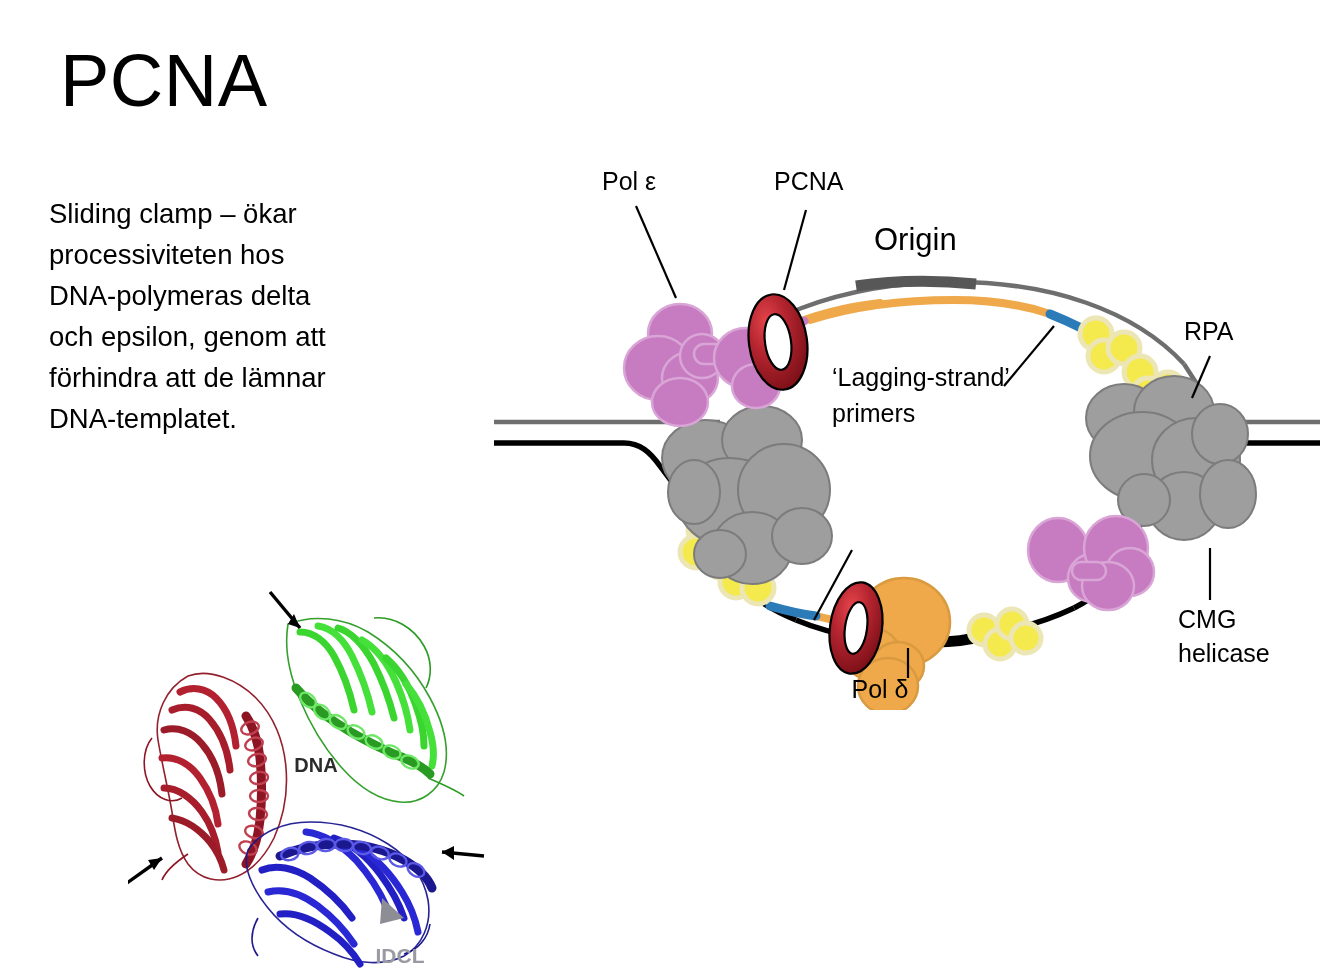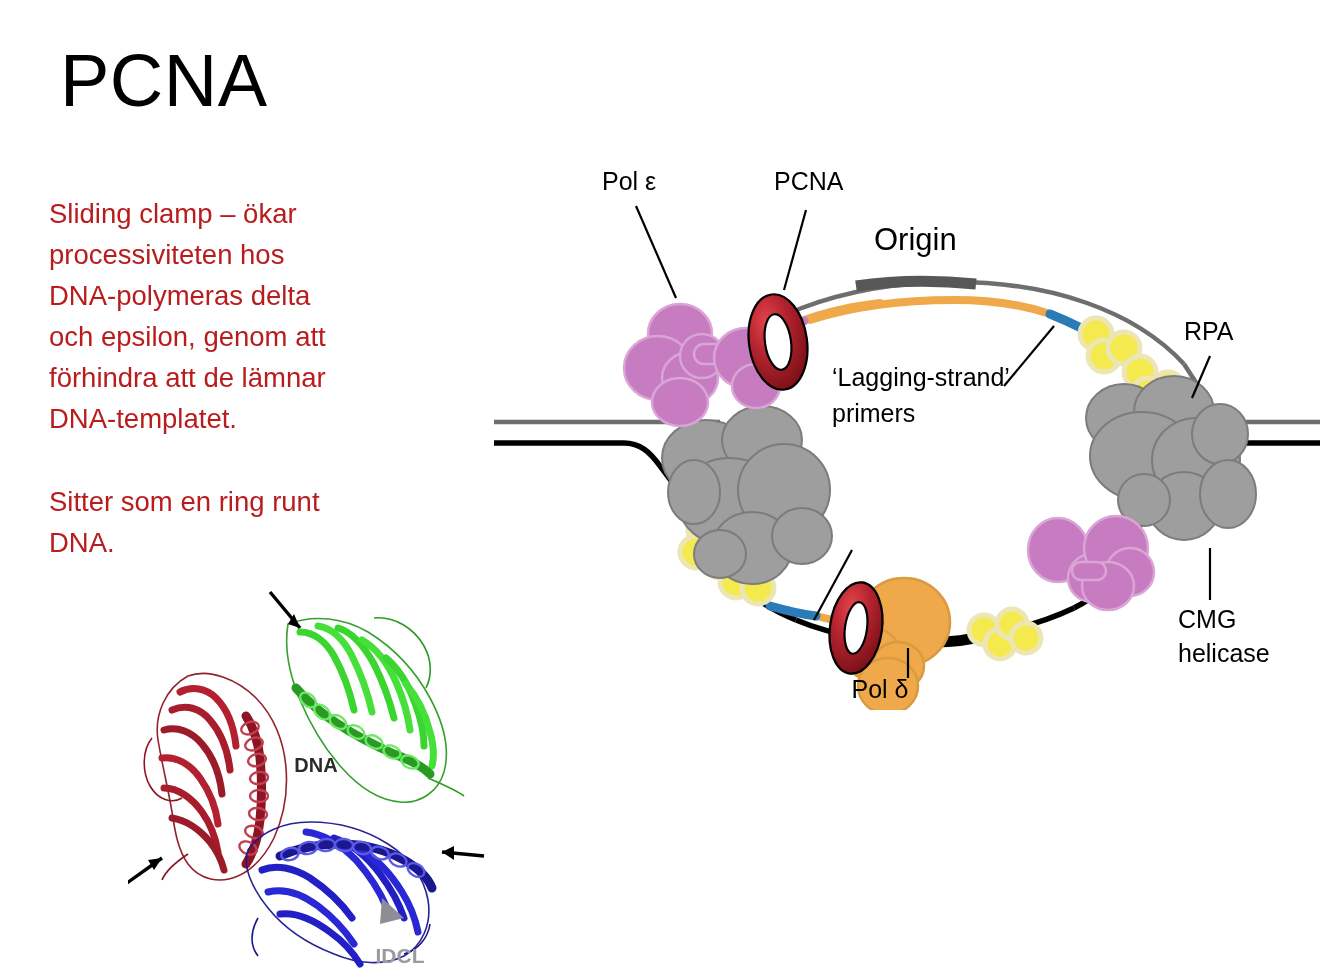--- a/index.html
+++ b/index.html
@@ -30,21 +30,21 @@
   }
   #body-text {
     position: absolute;
     left: 49px;
     top: 193px;
     width: 300px;
   }
   .para {
     font-size: 27.5px;
     line-height: 41px;
-    color: #b91c1c;
+    color: #000000;
     margin: 0;
     white-space: pre-line;
   }
   .para.second {
     margin-top: 42px;
   }
 
   
   #pcna-structure {
     position: absolute;
@@ -73,21 +73,20 @@
   .dlabel.origin { font-size: 31px; }
   .lead { stroke: #000; stroke-width: 2.2px; fill: none; }
 </style>
 </head>
 <body>
 
 <div id="slide-title">PCNA</div>
 
 <div id="body-text">
   <p class="para">Sliding clamp – ökar processiviteten hos DNA-polymeras delta och epsilon, genom att förhindra att de lämnar DNA-templatet.</p>
-  <p class="para second">Sitter som en ring runt DNA.</p>
 </div>
 
 <div id="pcna-structure">
 <svg width="380" height="390" viewBox="0 0 380 390" xmlns="http://www.w3.org/2000/svg">
   <defs>
     <g id="ribbonStrands">
       <path d="M0,0 L0,0"></path>
     </g>
   </defs>
 

